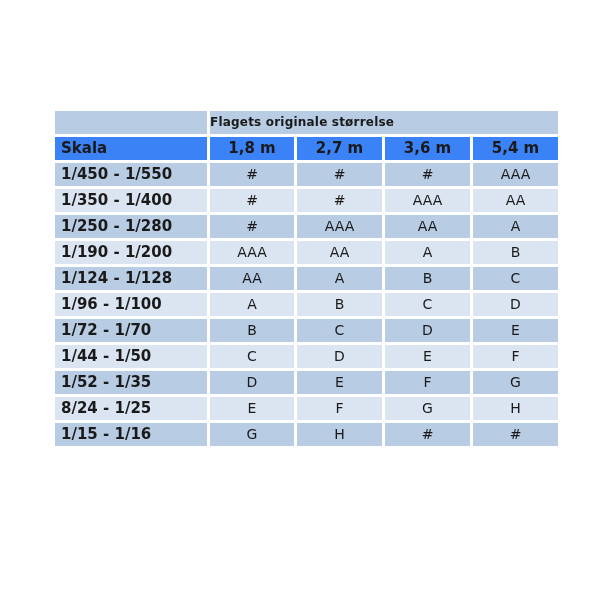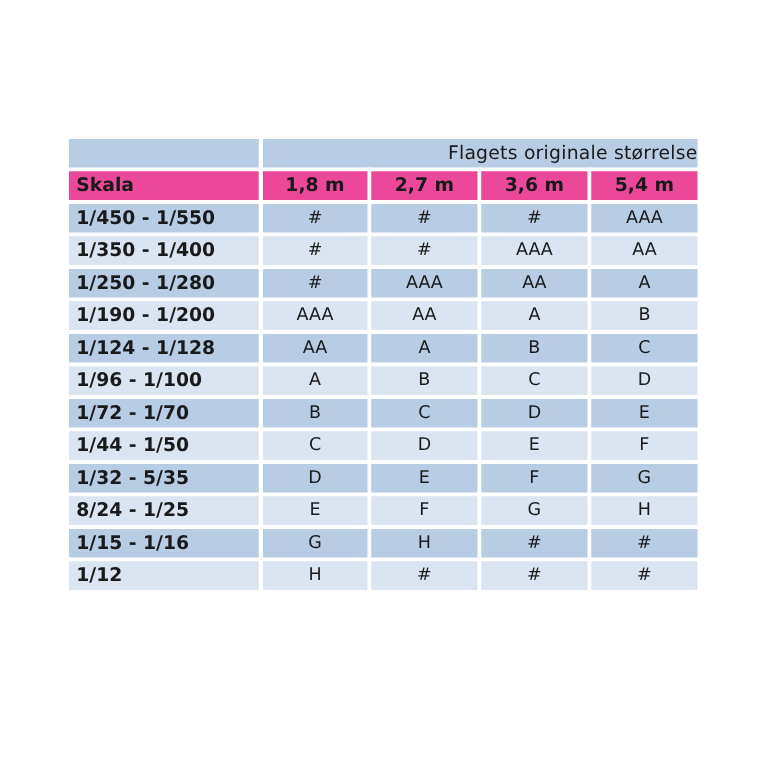--- a/index.html
+++ b/index.html
@@ -32,27 +32,27 @@
     height: 23px;
     padding: 0;
     vertical-align: middle;
     line-height: 23px;
     white-space: nowrap;
     overflow: hidden;
   }
   
   thead tr.title-row th {
     background: #b8cce4;
-    font-size: 15px;
-    font-weight: normal;
-    text-align: right;
+    font-size: 12px;
+    font-weight: bold;
+    text-align: left;
     letter-spacing: 0.2px;
   }
   thead tr.colhead-row th {
-    background: #ec4899;
+    background: #3b82f6;
     font-size: 15px;
     font-weight: bold;
     text-align: center;
   }
   thead tr.colhead-row th.corner {
     text-align: left;
     padding-left: 6px;
   }
   
   tbody tr:nth-child(odd) th,
@@ -152,42 +152,35 @@
         <td class="val">E</td>
       </tr>
       <tr>
         <th class="row-label">1/44 - 1/50</th>
         <td class="val">C</td>
         <td class="val">D</td>
         <td class="val">E</td>
         <td class="val">F</td>
       </tr>
       <tr>
-        <th class="row-label">1/32 - 5/35</th>
+        <th class="row-label">1/52 - 1/35</th>
         <td class="val">D</td>
         <td class="val">E</td>
         <td class="val">F</td>
         <td class="val">G</td>
       </tr>
       <tr>
         <th class="row-label">8/24 - 1/25</th>
         <td class="val">E</td>
         <td class="val">F</td>
         <td class="val">G</td>
         <td class="val">H</td>
       </tr>
       <tr>
         <th class="row-label">1/15 - 1/16</th>
         <td class="val">G</td>
         <td class="val">H</td>
         <td class="val">#</td>
         <td class="val">#</td>
       </tr>
-      <tr>
-        <th class="row-label">1/12</th>
-        <td class="val">H</td>
-        <td class="val">#</td>
-        <td class="val">#</td>
-        <td class="val">#</td>
-      </tr>
     </tbody>
   </table>
 </div>
 
 </body></html>

